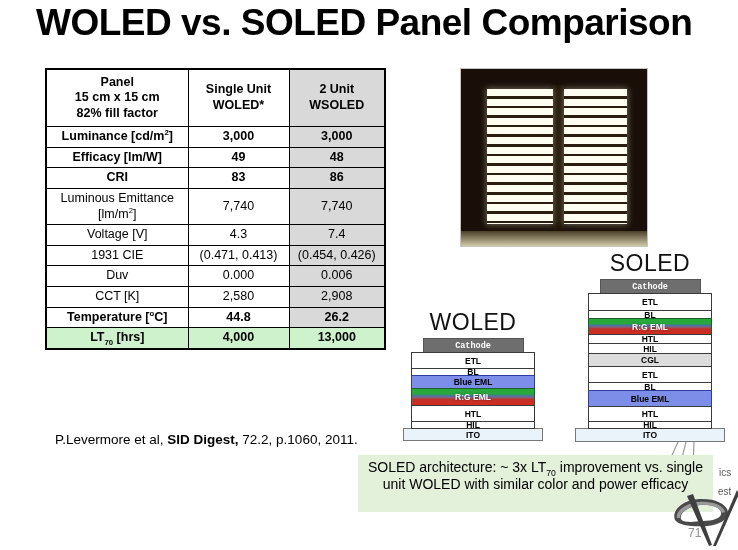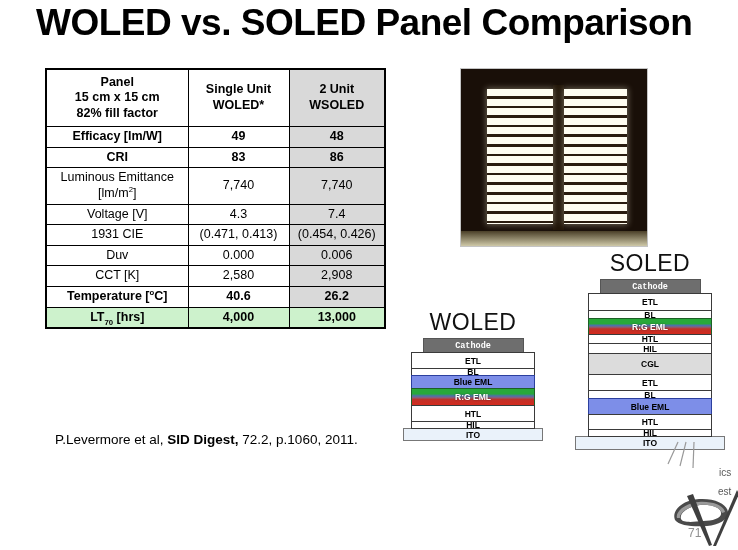--- a/index.html
+++ b/index.html
@@ -102,20 +102,25 @@
 15 cm x 15 cm
 82% fill factor</th>
         <th>Single Unit
 WOLED*</th>
         <th class="gray">2 Unit
 WSOLED</th>
       </tr>
     </thead>
     <tbody id="rows">
         <tr class=" bold">
+          <td>Luminance [cd/m<sup>2</sup>]</td>
+          <td>3,000</td>
+          <td class="gray">3,000</td>
+        </tr>
+        <tr class=" bold">
           <td>Efficacy [lm/W]</td>
           <td>49</td>
           <td class="gray">48</td>
         </tr>
         <tr class=" bold">
           <td>CRI</td>
           <td>83</td>
           <td class="gray">86</td>
         </tr>
         <tr>
@@ -138,21 +143,21 @@
           <td>0.000</td>
           <td class="gray">0.006</td>
         </tr>
         <tr>
           <td>CCT [K]</td>
           <td>2,580</td>
           <td class="gray">2,908</td>
         </tr>
         <tr class=" bold">
           <td>Temperature [<sup>o</sup>C]</td>
-          <td>40.6</td>
+          <td>44.8</td>
           <td class="gray">26.2</td>
         </tr>
         <tr class=" bold highlight">
           <td>LT<sub>70</sub> [hrs]</td>
           <td>4,000</td>
           <td>13,000</td>
         </tr>
       </tbody>
   </table>
 
@@ -181,36 +186,40 @@
 
   <div class="stack" id="stack-soled">
     <div class="stack-label">SOLED</div>
     <div class="layers">
         <div class="layer cathode" style="height: 15px;">Cathode</div>
         <div class="layer plain" style="height: 18px;">ETL</div>
         <div class="layer plain" style="height: 9px;">BL</div>
         <div class="layer rg" style="height: 17px;">R:G EML</div>
         <div class="layer plain" style="height: 10px;">HTL</div>
         <div class="layer plain" style="height: 11px;">HIL</div>
-        <div class="layer cgl" style="height: 22px;">CGL</div>
+        <div class="layer cgl" style="height: 14px;">CGL</div>
         <div class="layer plain" style="height: 17px;">ETL</div>
         <div class="layer plain" style="height: 9px;">BL</div>
         <div class="layer blue" style="height: 17px;">Blue EML</div>
         <div class="layer plain" style="height: 16px;">HTL</div>
         <div class="layer plain" style="height: 8px;">HIL</div>
         <div class="layer ito" style="height: 14px;">ITO</div>
       </div>
   </div>
 
   <svg class="callout-lines" width="60" height="30" viewBox="0 0 60 30">
     <line x1="18" y1="2" x2="8" y2="24" stroke="#999" stroke-width="1.2"></line>
     <line x1="26" y1="2" x2="20" y2="26" stroke="#999" stroke-width="1.2"></line>
     <line x1="34" y1="2" x2="33" y2="28" stroke="#999" stroke-width="1.2"></line>
   </svg>
 
+  <div class="callout">
+    <div>SOLED architecture: ~ 3x LT<sub>70</sub> improvement vs. single</div>
+    <div>unit WOLED with similar color and power efficacy</div>
+  </div>
 
   <div class="logo-frag" id="frag-top">ics</div>
   <div class="logo-frag" id="frag-bottom">est</div>
 
   <svg class="logo-mark" width="74" height="62" viewBox="0 0 74 62">
     <path d="M10,32 C6,22 18,12 34,11 C50,10 62,16 63,24 C64,31 54,37 42,38 C30,39 14,38 10,32 Z
              M16,31 C14,25 24,18 35,17 C47,16 56,20 56,25 C57,30 48,33 38,33 C28,34 18,35 16,31 Z" fill="#4a4a4a" fill-rule="evenodd"></path>
     <path d="M12,30 C10,24 20,15 34,14 C48,13 59,18 60,24 L57,25 C55,20 46,16 35,17 C24,18 14,25 15,30 Z" fill="#9a9a9a"></path>
     <polygon points="22,8 44,58 47,57 28,6" fill="#3f3f3f"></polygon>
     <polygon points="72,2 48,58 51,58 74,6" fill="#3f3f3f"></polygon>

